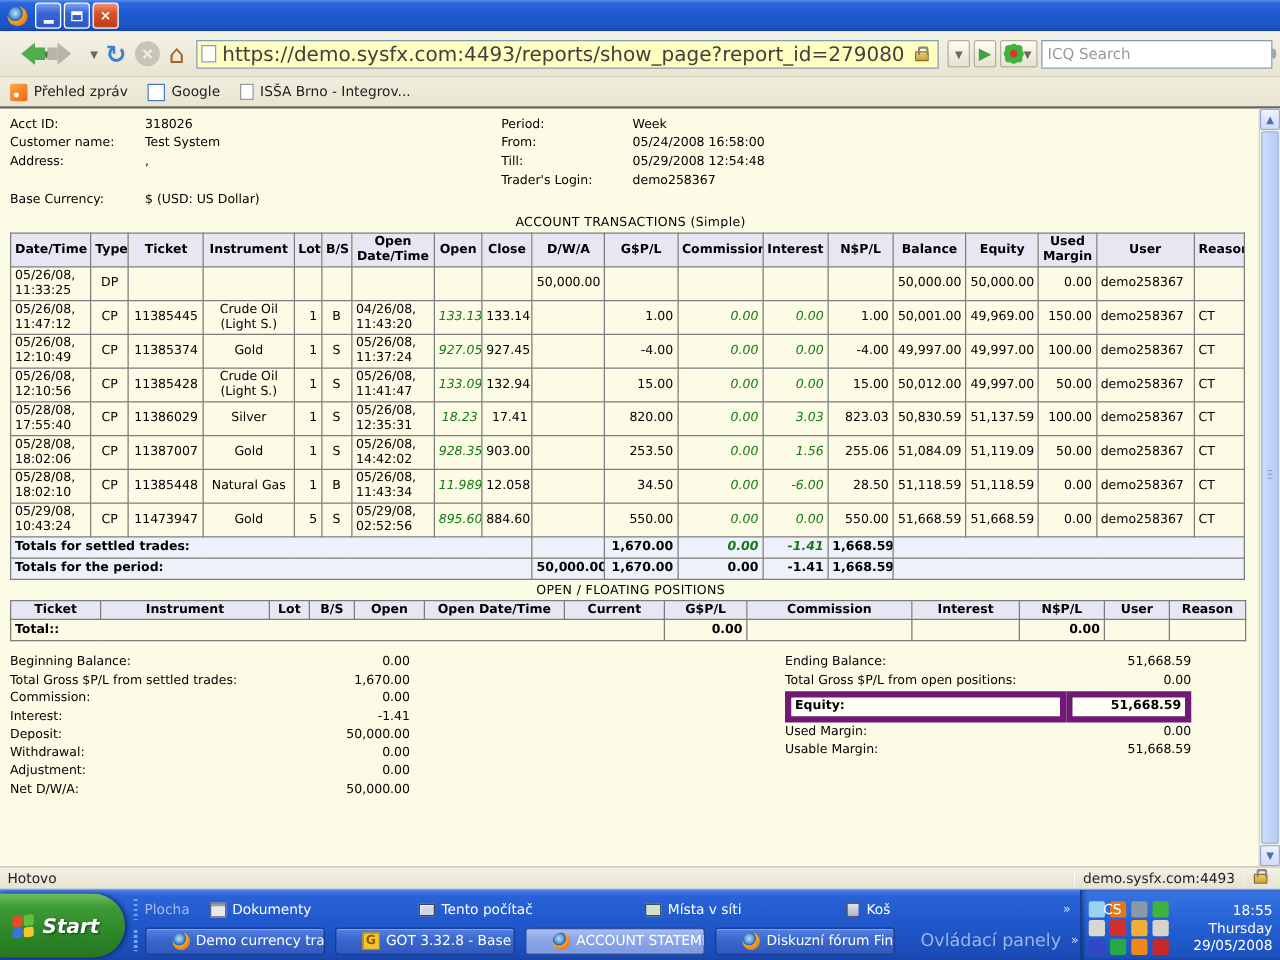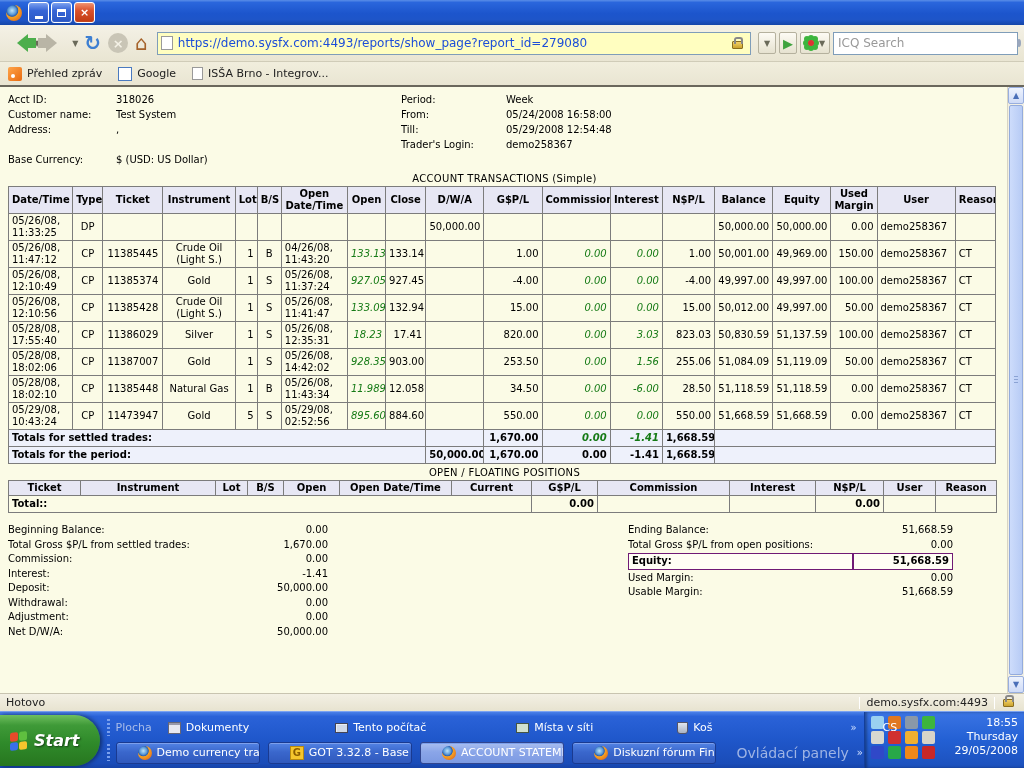--- a/index.html
+++ b/index.html
@@ -36,21 +36,21 @@
   .arrow-fwd { width:0; height:0; border:9px solid transparent; border-left:11px solid #b9b5a6; position:relative; }
   .arrow-fwd::before { content:''; position:absolute; right:11px; top:-5px; width:8px; height:10px; background:#b9b5a6; }
   .drop { font-size:8px; color:#6a6a5a; padding:0 1px; }
   .reload-glyph { font-size:20px; color:#3d7fd2; font-weight:bold; }
   .stop-glyph { width:20px; height:20px; border-radius:50%; background:#c9c5b6; color:#f4f1e6; font-weight:bold;
     display:flex; align-items:center; justify-content:center; font-size:13px; }
   .home-glyph { font-size:20px; color:#a5622a; }
   .urlbar { flex:1; height:23px; background:#fffec0; border:1px solid #7f9db9; display:flex; align-items:center;
     padding:0 3px; margin:0 4px; }
   .urlbar .page-ico { width:12px; height:14px; background:#fff; border:1px solid #9a9a9a; margin-right:5px; }
-  .urlbar input { flex:1; border:none; background:transparent; font-family:"DejaVu Sans",sans-serif; font-size:12px; color:#1d4ed8; outline:none; }
+  .urlbar input { flex:1; border:none; background:transparent; font-family:"DejaVu Sans",sans-serif; font-size:16px; color:#404040; outline:none; }
   .lock { width:11px; height:8px; background:linear-gradient(#f2d06a,#caa32e); border:1px solid #8a6d1f; border-radius:1px; position:relative; margin:3px 4px 0 2px; }
   .lock::before { content:''; position:absolute; left:1px; top:-5px; width:5px; height:5px; border:2px solid #888; border-bottom:none; border-radius:3px 3px 0 0; }
   .mini-btn { height:22px; width:18px; border:1px solid #b5b19e; border-radius:2px; background:linear-gradient(#fdfbf4,#e6e2d0);
     display:flex; align-items:center; justify-content:center; }
   .go-glyph { color:#3fa33f; font-size:13px; }
   .icq-flower { width:14px; height:14px; position:relative; }
   .icq-flower::before { content:''; position:absolute; left:4px; top:4px; width:6px; height:6px; border-radius:50%; background:#d33;
     box-shadow:0 -5px 0 #3db53d, 0 5px 0 #3db53d, -5px 0 0 #3db53d, 5px 0 0 #3db53d, -4px -4px 0 #3db53d, 4px -4px 0 #3db53d, -4px 4px 0 #3db53d, 4px 4px 0 #3db53d; }
   .searchbox { width:185px; height:23px; background:#fff; border:1px solid #7f9db9; display:flex; align-items:center; padding:0 4px;gap:29px; }
   .searchbox input { flex:1; border:none; font-size:12px; color:#999; outline:none; font-family:"DejaVu Sans",sans-serif; }
@@ -102,21 +102,21 @@
 
   .summary { display:flex; margin-top:10px; }
   .sum-block { line-height:14.5px; }
   .sum-row { display:flex; }
   .sum-row .sl { width:235px; }
   .sum-row .sv { width:85px; text-align:right; }
   .sum-right { margin-left:300px; }
   .sum-right .sl { width:225px; }
   .sum-right .sv { width:100px; text-align:right; }
   .equity-row { display:flex; margin:1px 0; }
-  .equity-row .sl, .equity-row .sv { border:1px solid #701a75; background:#fffef4; font-weight:bold; padding:0 3px; }
+  .equity-row .sl, .equity-row .sv { border:5px solid #701a75; background:#fffef4; font-weight:bold; padding:0 3px; }
   .equity-row .sl { width:225px; }
   .equity-row .sv { width:100px; text-align:right; }
 
   
   .statusbar { height:18px; background:linear-gradient(180deg,#f3f0e4,#e7e3d0); border-top:1px solid #c8c4b0;
     display:flex; align-items:center; padding:0 6px; font-size:11px; color:#222; flex:0 0 auto; }
   .statusbar .sep { width:1px; height:12px; background:#c0bcac; border-right:1px solid #fff; margin:0 6px; }
   .statusbar .right { margin-left:auto; display:flex; align-items:center; }
 
   
@@ -139,21 +139,21 @@
     display:flex; align-items:center; gap:5px; padding:0 21px; color:#fff; font-size:11px; white-space:nowrap; overflow:hidden; }
   .task-btn.active { background:linear-gradient(180deg,#a9bff0,#8aa5e8 45%,#7d9ae2); border-color:#30458f; color:#fff; }
   .ff-ico { width:14px; height:14px; border-radius:50%; flex:0 0 auto;
     background:radial-gradient(circle at 38% 35%, #bfe3f8 0%, #5b9bd8 28%, #2a5fb0 40%, #f6a223 46%, #e4741c 78%, #b5500d 100%); }
   .got-ico { width:14px; height:14px; background:#f5c52d; border:1px solid #b88a10; color:#8a5c00; font-weight:bold;
     font-size:10px; display:flex; align-items:center; justify-content:center; flex:0 0 auto; }
   .chev { color:#cfe0ff; font-size:10px; letter-spacing:-1px; }
   .lang { color:#fff; font-size:11px; padding:1px 5px; }
   .gray-lbl { color:#9fb4e4; font-size:14px; white-space:nowrap; }
   .tray { width:160px; background:linear-gradient(180deg,#3a74e4 0%,#2360d4 50%,#1c50bc 100%);
-    border-left:1px solid #123e9a; box-shadow:inset 2px 0 3px #0005; display:flex; align-items:flex-start; padding:4px 6px; gap:6px; }
+    border-left:1px solid #123e9a; box-shadow:inset 2px 0 3px #0005; display:flex; align-items:flex-end; padding:4px 6px; gap:6px; }
   .tray-icons { display:grid; grid-template-columns:repeat(4,15px); grid-gap:2px; }
   .tray-icons span { width:13px; height:13px; border-radius:2px; }
   .tray-clock { color:#fff; font-size:11px; line-height:14px; text-align:right; flex:1; }
 
   .mini-ico { flex:0 0 auto; }
   .ico-doc { width:13px; height:12px; background:#e8e8f0; border:1px solid #667; box-shadow:inset 0 2px 0 #99a; }
   .ico-pc { width:13px; height:10px; background:#cfd8e8; border:1px solid #445; box-shadow:inset 1px 1px 0 #fff8; }
   .ico-net { width:13px; height:10px; background:#cfe0d0; border:1px solid #454; }
   .ico-trash { width:11px; height:12px; background:linear-gradient(#dfe5ef,#aab4c4); border:1px solid #556; border-radius:0 0 3px 3px; }
 </style>

